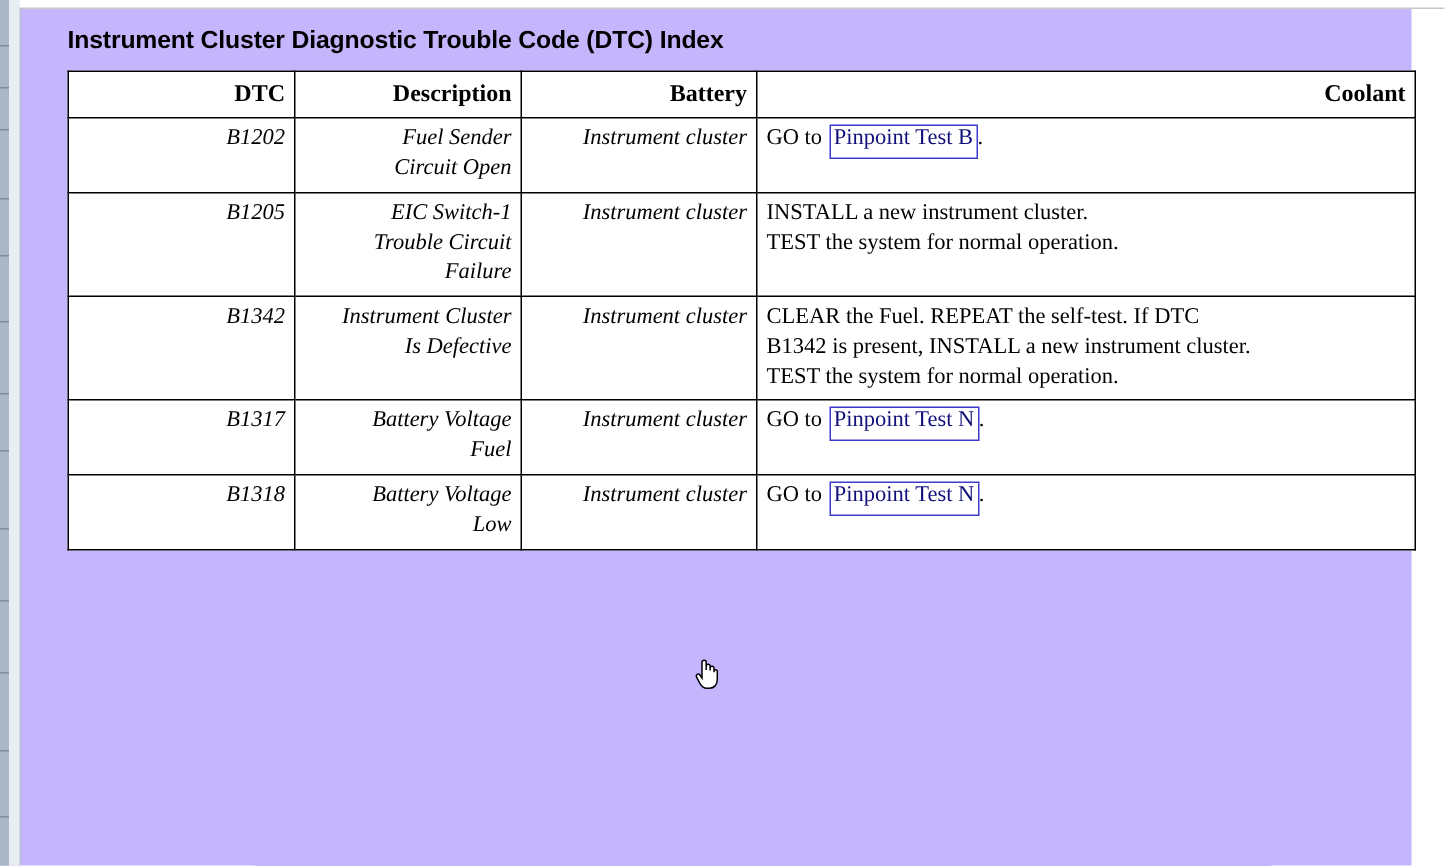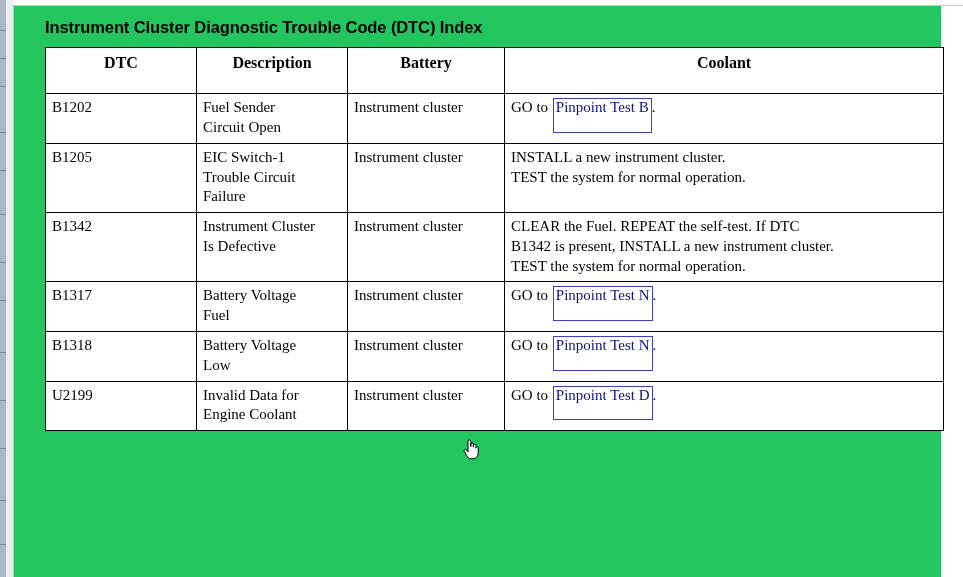--- a/index.html
+++ b/index.html
@@ -10,21 +10,21 @@
     width: 963px;
     height: 577px;
     overflow: hidden;
     background: #ffffff;
     font-family: "Liberation Serif", serif;
   }
   .page {
     position: relative;
     width: 941px;
     height: 577px;
-    background: #22c55e;
+    background: #c4b5fd;
     box-sizing: border-box;
   }
   
   .edge-left-outer {
     position: absolute;
     left: 0; top: 0;
     width: 6px; height: 577px;
     background: #a9b7c6;
   }
   .edge-left-inner {
@@ -79,40 +79,41 @@
     border: 1px solid #000000;
     vertical-align: top;
     padding: 4px 6px 5px 6px;
     font-size: 15px;
     line-height: 1.32;
     color: #000000;
   }
   table.dtc th {
     font-family: "Liberation Serif", serif;
     font-weight: bold;
-    text-align: center;
+    text-align: right;
     font-size: 16px;
     padding-top: 4px;
-    padding-bottom: 20px;
+    padding-bottom: 5px;
   }
   col.c-dtc { width: 151px; }
   col.c-desc { width: 151px; }
   col.c-src { width: 157px; }
   col.c-act { width: 439px; }
   td.center {
-    text-align: left;
+    text-align: right;
+    font-style: italic;
   }
   td.action {
     text-align: left;
   }
   .link-box {
     display: inline-block;
     border: 1px solid #3c3cc8;
     color: #10107a;
-    padding: 0 2px 16px 2px;
+    padding: 0 2px 4px 2px;
     margin: 0 0 0 1px;
     line-height: 1.1;
     text-decoration: none;
   }
   .line {
     display: block;
   }
   .cursor {
     position: absolute;
     left: 463px;
@@ -218,31 +219,20 @@
             <td class="center">B1318</td>
             <td class="center">
               <span class="line">Battery Voltage</span>
               <span class="line">Low</span>
             </td>
             <td class="center">Instrument cluster</td>
             <td class="action">
               <span class="line"><span>GO to </span><a class="link-box" href="#">Pinpoint Test N</a><span>.</span></span>
             </td>
           </tr>
-          <tr>
-            <td class="center">U2199</td>
-            <td class="center">
-              <span class="line">Invalid Data for</span>
-              <span class="line">Engine Coolant</span>
-            </td>
-            <td class="center">Instrument cluster</td>
-            <td class="action">
-              <span class="line"><span>GO to </span><a class="link-box" href="#">Pinpoint Test D</a><span>.</span></span>
-            </td>
-          </tr>
         </tbody>
     </table>
 
   </div>
 
   <svg class="cursor" viewBox="0 0 16 22" xmlns="http://www.w3.org/2000/svg">
     <path d="M5 10 L5 3.5 A1.4 1.4 0 0 1 7.8 3.5 L7.8 8.6 L7.8 6.2 A1.3 1.3 0 0 1 10.4 6.2 L10.4 9 L10.4 7.4 A1.3 1.3 0 0 1 13 7.4 L13 10.2 L13 9.2 A1.2 1.2 0 0 1 15.2 9.2 L15.2 15 C15.2 18.6 13 20.8 10 20.8 L8.2 20.8 C6 20.8 4.6 19.4 3.4 17.2 L1.4 13.4 A1.3 1.3 0 0 1 3.6 12 L5 14 Z" fill="#ffffff" stroke="#000000" stroke-width="1"></path>
   </svg>
 
 </div>

